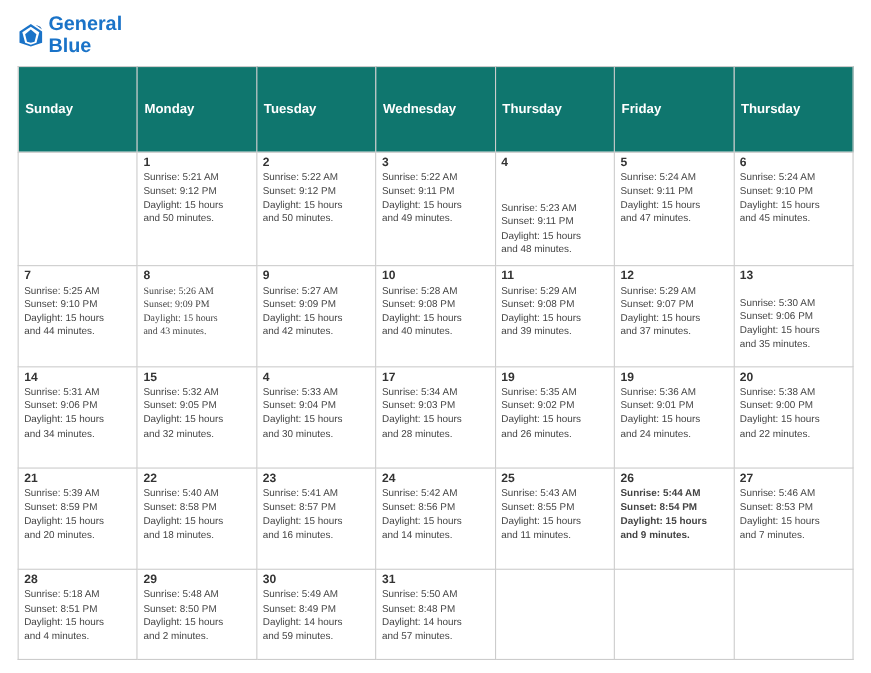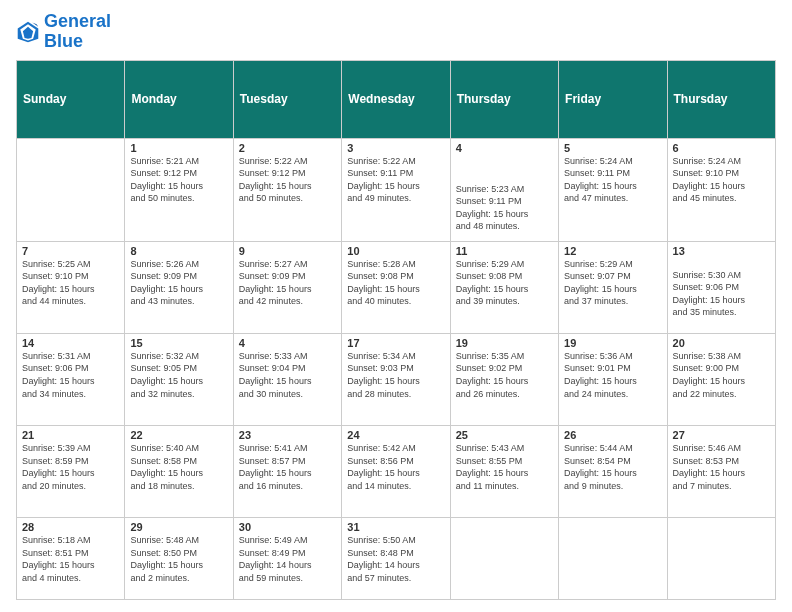--- a/index.html
+++ b/index.html
@@ -185,21 +185,21 @@
         <tr>
           <td>
             <span class="day-num">7</span>
             <div class="day-info" style="white-space: pre-line;">Sunrise: 5:25 AM
 Sunset: 9:10 PM
 Daylight: 15 hours
 and 44 minutes.</div>
           </td>
           <td>
             <span class="day-num">8</span>
-            <div class="day-info" style="white-space: pre-line;">Sunrise: 5:26 AM
+            <div class="day-info" style="white-space: pre-line; font-family: Liberation Serif, serif;">Sunrise: 5:26 AM
 Sunset: 9:09 PM
 Daylight: 15 hours
 and 43 minutes.</div>
           </td>
           <td>
             <span class="day-num">9</span>
             <div class="day-info" style="white-space: pre-line;">Sunrise: 5:27 AM
 Sunset: 9:09 PM
 Daylight: 15 hours
 and 42 minutes.</div>
@@ -315,21 +315,21 @@
           </td>
           <td>
             <span class="day-num">25</span>
             <div class="day-info" style="white-space: pre-line;">Sunrise: 5:43 AM
 Sunset: 8:55 PM
 Daylight: 15 hours
 and 11 minutes.</div>
           </td>
           <td>
             <span class="day-num">26</span>
-            <div class="day-info" style="white-space: pre-line;">Sunrise: 5:44 AM
+            <div class="day-info" style="white-space: pre-line; font-weight: bold;">Sunrise: 5:44 AM
 Sunset: 8:54 PM
 Daylight: 15 hours
 and 9 minutes.</div>
           </td>
           <td>
             <span class="day-num">27</span>
             <div class="day-info" style="white-space: pre-line;">Sunrise: 5:46 AM
 Sunset: 8:53 PM
 Daylight: 15 hours
 and 7 minutes.</div>

